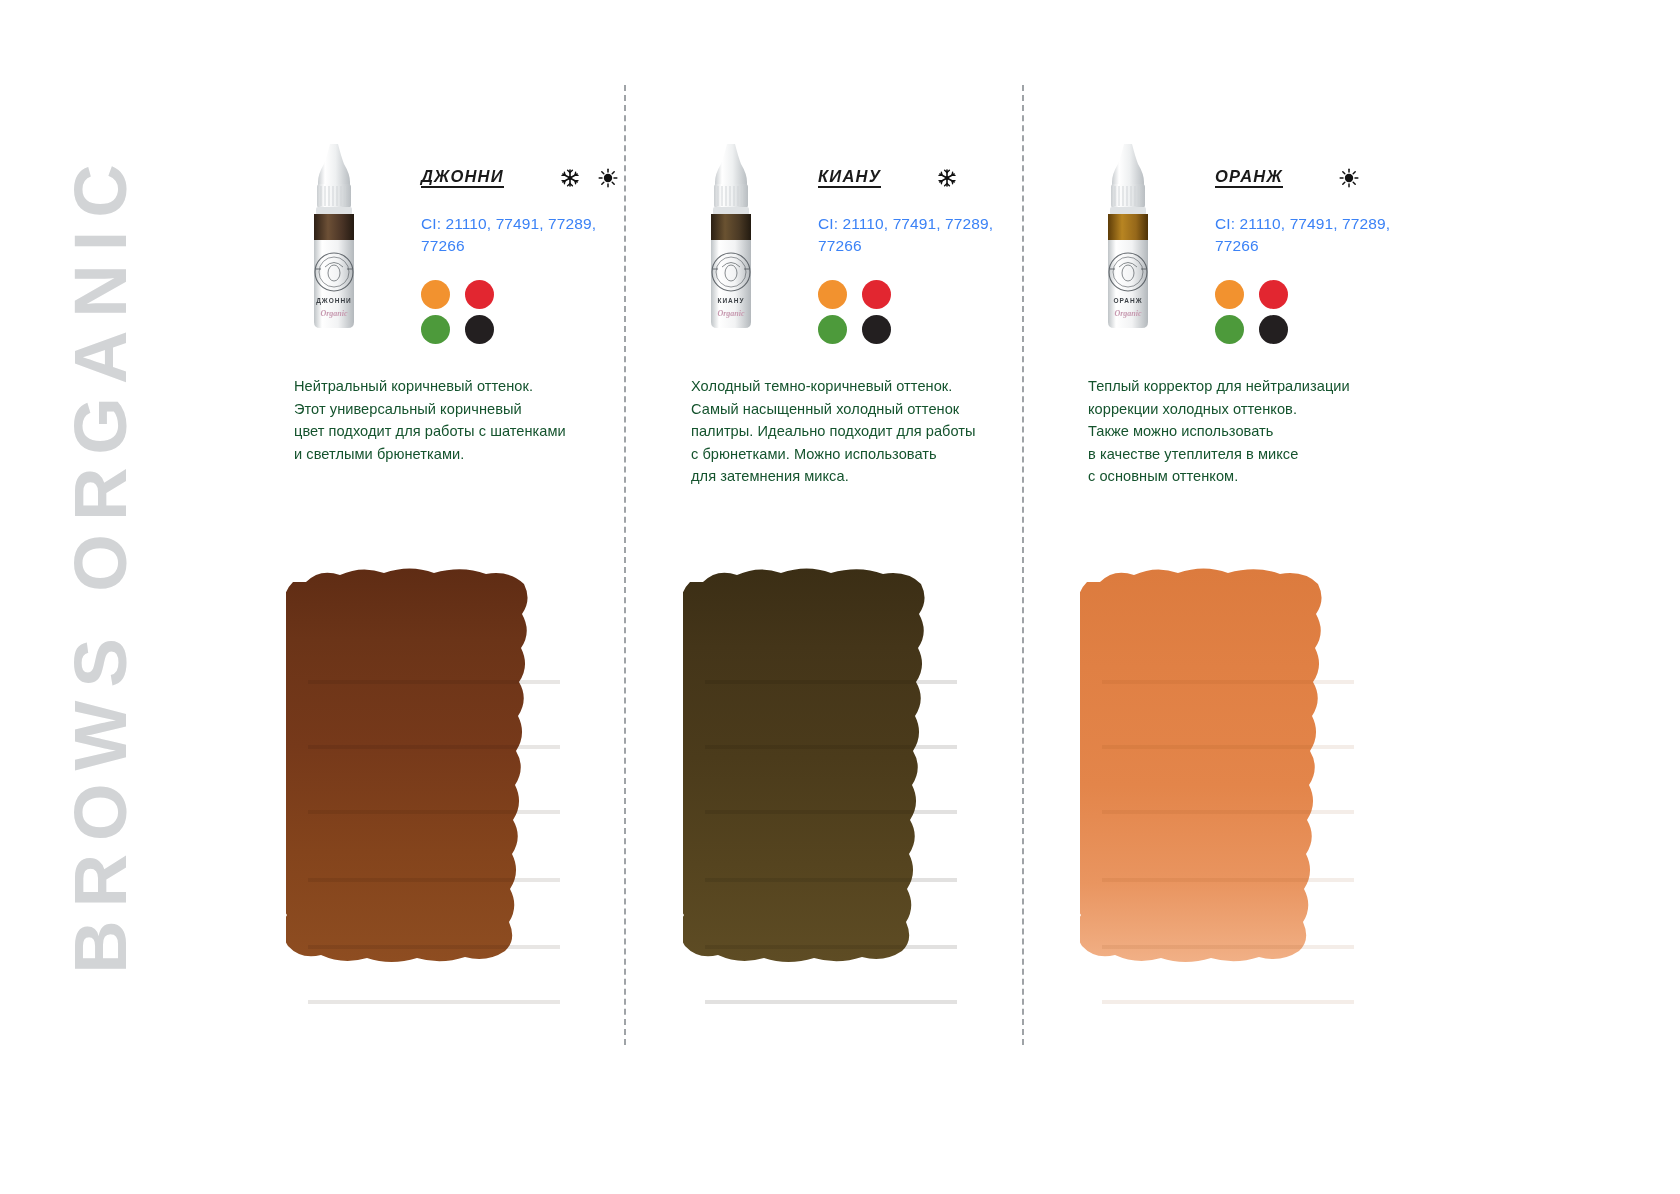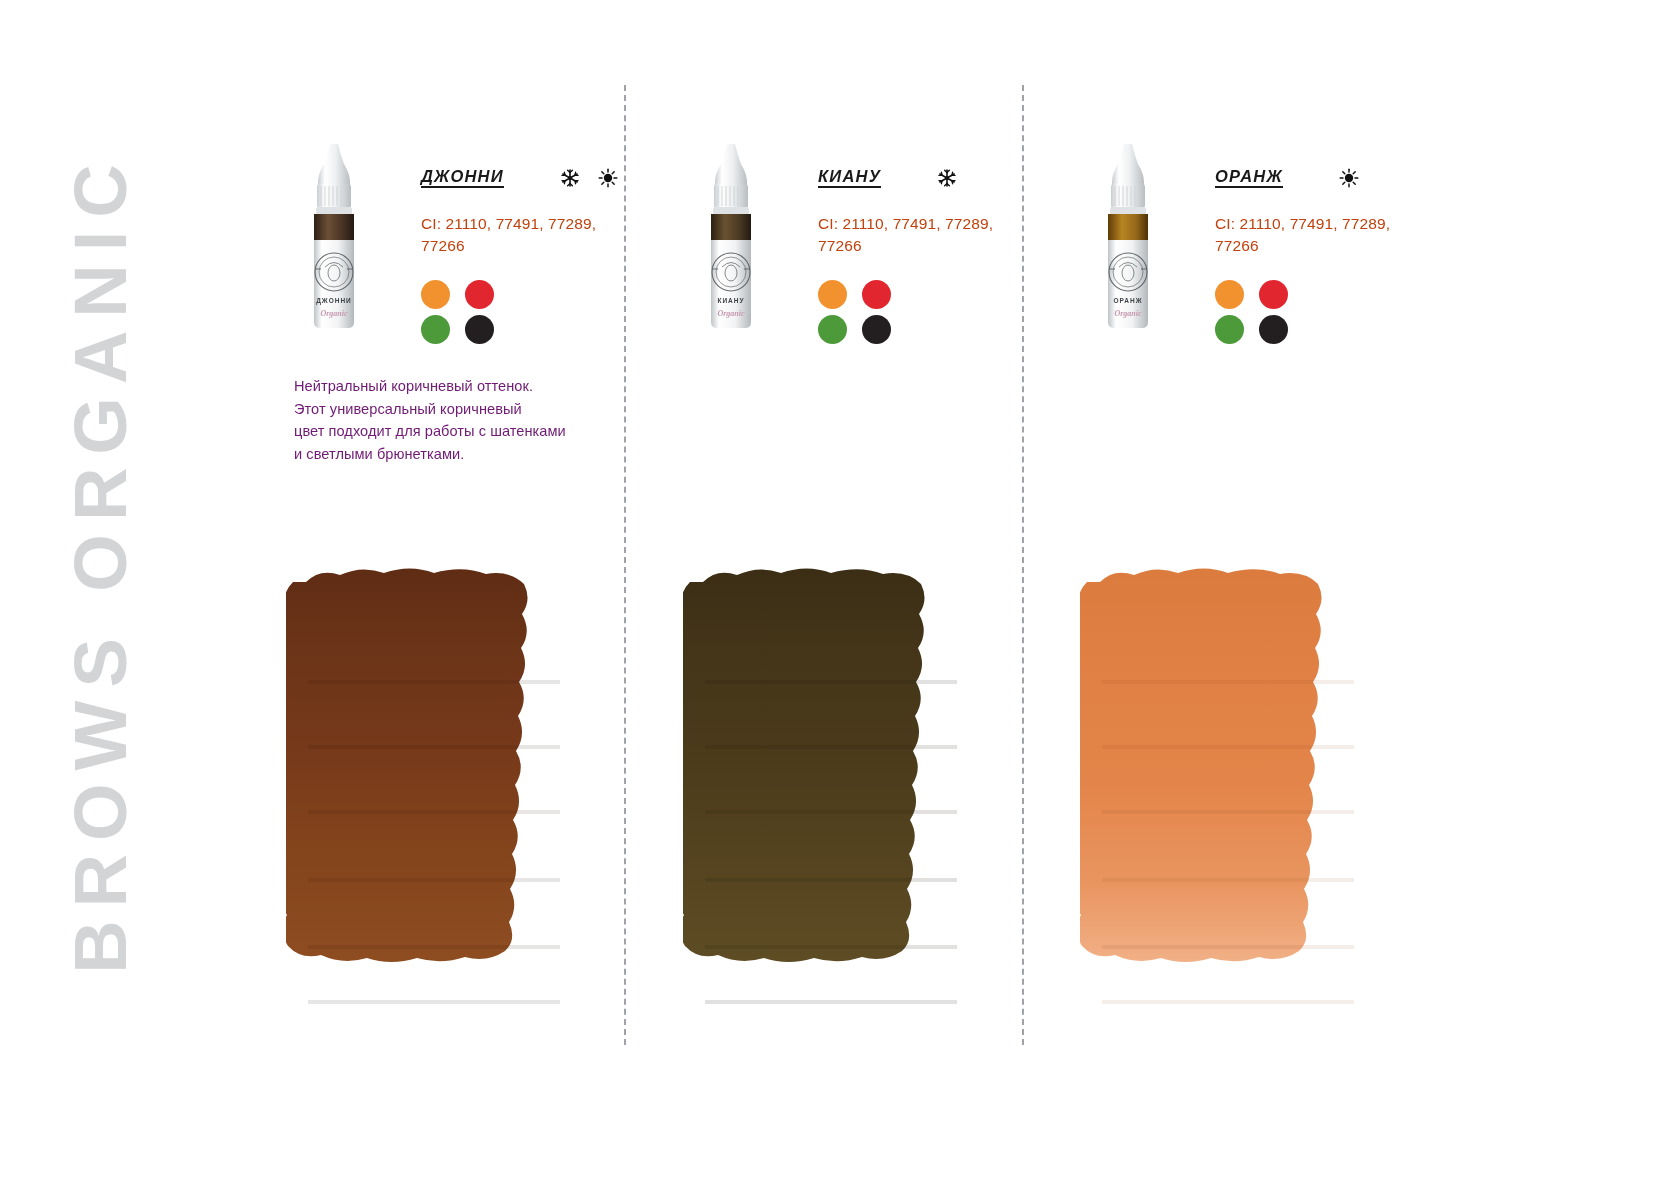--- a/index.html
+++ b/index.html
@@ -127,21 +127,21 @@
     text-align: center;
     color: #111111;
     font-size: 19px;
   }
   .wx-icon.sun svg, .wx-icon.snow svg { display: block; }
 
   .ci-line {
     margin-top: 22px;
     font-size: 15.5px;
     line-height: 1.45;
-    color: #c2410c;
+    color: #3b82f6;
     letter-spacing: .1px;
     width: 215px;
   }
 
   .dots {
     margin-top: 22px;
     display: grid;
     grid-template-columns: 44px 44px;
     grid-template-rows: 35px 35px;
   }
@@ -152,21 +152,21 @@
   }
 
   
   .desc {
     position: absolute;
     top: 375px;
     left: 8px;
     width: 310px;
     font-size: 14.6px;
     line-height: 1.55;
-    color: #701a75;
+    color: #14532d;
     letter-spacing: .05px;
     white-space: pre-line;
   }
 
   
   .swatch-wrap {
     position: absolute;
     top: 560px;
     left: 0;
     width: 300px;
@@ -414,20 +414,25 @@
           <div class="ci-line">CI: 21110, 77491, 77289, 77266</div>
           <div class="dots">
             <span class="dot" style="background:#F2922F"></span>
             <span class="dot" style="background:#E22630"></span>
             <span class="dot" style="background:#4D9A3B"></span>
             <span class="dot" style="background:#231F20"></span>
           </div>
         </div>
       </div>
 
+      <div class="desc">Холодный темно-коричневый оттенок.
+Самый насыщенный холодный оттенок
+палитры. Идеально подходит для работы
+с брюнетками. Можно использовать
+для затемнения микса.</div>
 
       <div class="swatch-wrap">
         <svg width="300" height="490" viewBox="0 0 300 490" preserveAspectRatio="none">
           <defs>
             <linearGradient id="sw1" x1="0" y1="0" x2="0" y2="1">
               <stop offset="0%" stop-color="#3B2E15"></stop>
               <stop offset="20%" stop-color="#443519"></stop>
               <stop offset="48%" stop-color="#4B3B1B"></stop>
               <stop offset="75%" stop-color="#55441F"></stop>
               <stop offset="100%" stop-color="#5E4C24"></stop>
@@ -527,20 +532,25 @@
           <div class="ci-line">CI: 21110, 77491, 77289, 77266</div>
           <div class="dots">
             <span class="dot" style="background:#F2922F"></span>
             <span class="dot" style="background:#E22630"></span>
             <span class="dot" style="background:#4D9A3B"></span>
             <span class="dot" style="background:#231F20"></span>
           </div>
         </div>
       </div>
 
+      <div class="desc">Теплый корректор для нейтрализации
+коррекции холодных оттенков.
+Также можно использовать
+в качестве утеплителя в миксе
+с основным оттенком.</div>
 
       <div class="swatch-wrap">
         <svg width="300" height="490" viewBox="0 0 300 490" preserveAspectRatio="none">
           <defs>
             <linearGradient id="sw2" x1="0" y1="0" x2="0" y2="1">
               <stop offset="0%" stop-color="#DC7B3E"></stop>
               <stop offset="25%" stop-color="#E08044"></stop>
               <stop offset="55%" stop-color="#E3854A"></stop>
               <stop offset="80%" stop-color="#E99560"></stop>
               <stop offset="100%" stop-color="#F1B086"></stop>

